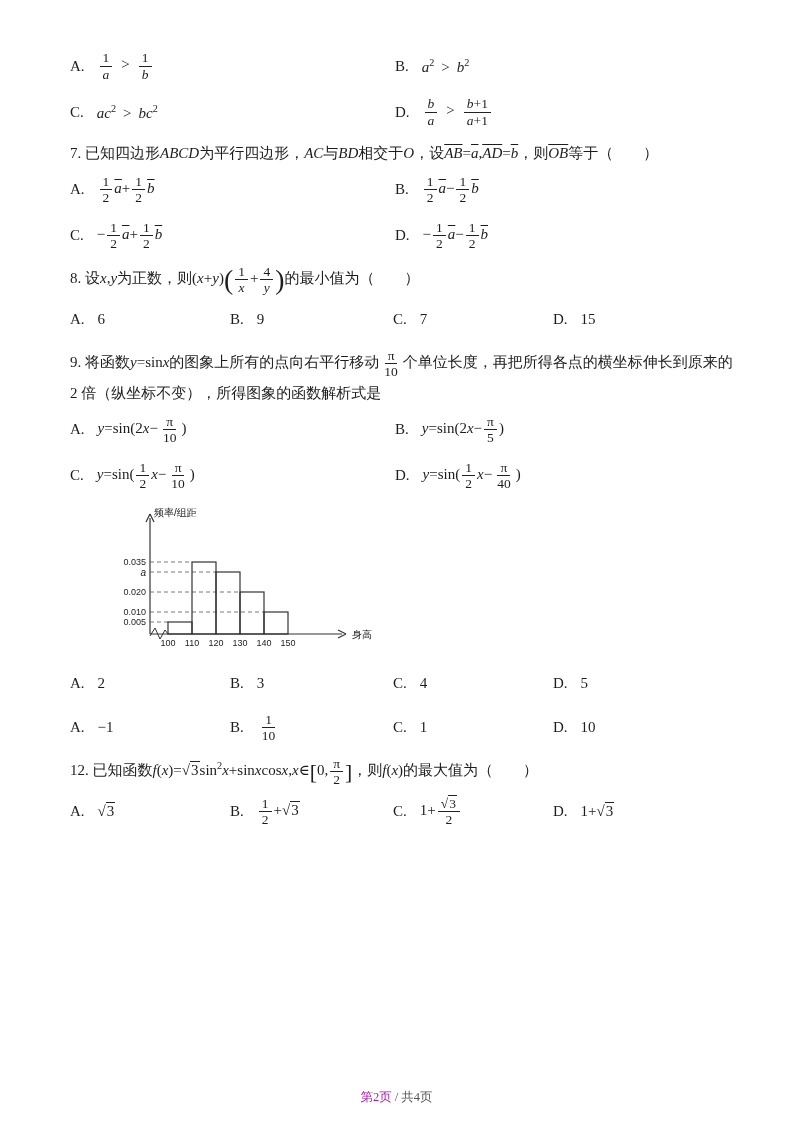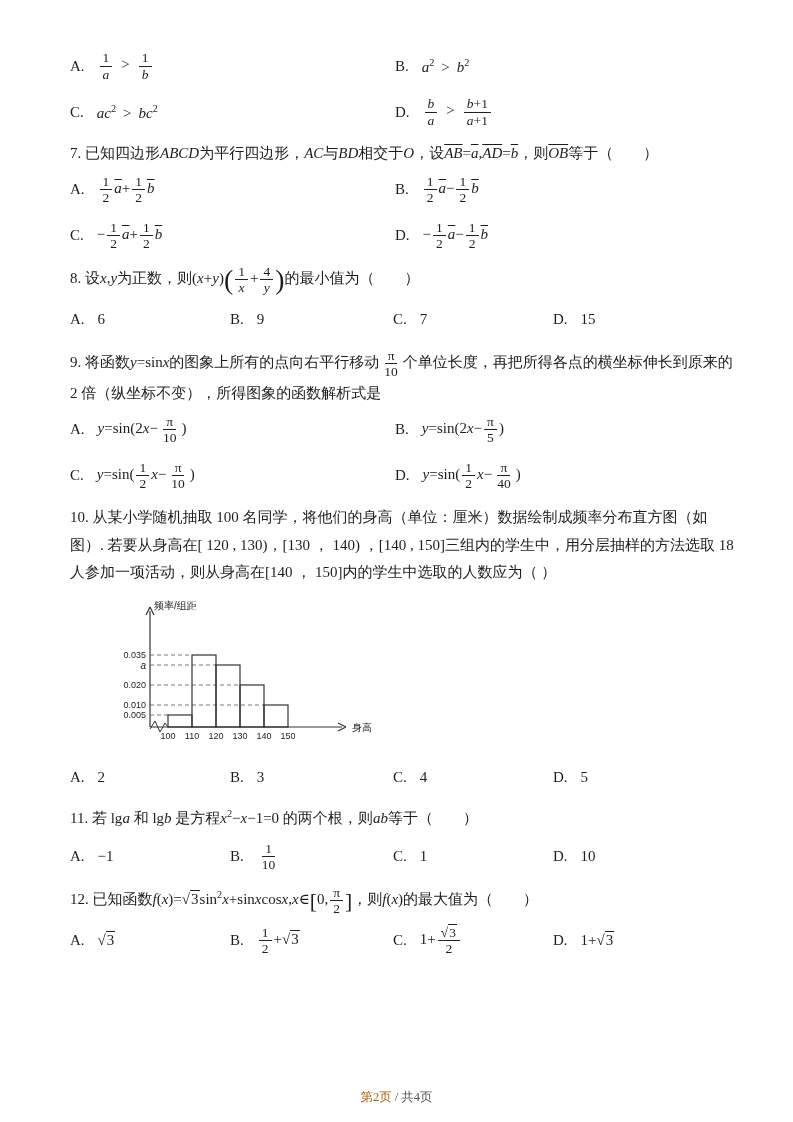--- a/index.html
+++ b/index.html
@@ -22,21 +22,21 @@
   .frac>.n{border-bottom:1px solid #222;padding:0 3px;display:block;}
   .frac>.d{padding:0 3px;display:block;}
   .ol{text-decoration:overline;}
   .rel{margin:0 7px;}
   .lp,.rp{font-size:1.85em;line-height:0;vertical-align:middle;font-weight:300;}
   .lb,.rb{font-size:1.45em;line-height:0;vertical-align:middle;}
   .sqrt{white-space:nowrap;}
   .sqrt .rad{border-top:1px solid #222;padding:0 1px;}
   .fig{margin:10px 0 6px 20px;}
   .footer{position:absolute;left:0;bottom:16px;width:100%;text-align:center;font-size:12.5px;color:#555;}
-  .footer .pg{color:#a16207;}
+  .footer .pg{color:#a21caf;}
   svg text{font-family:"Liberation Sans","DejaVu Sans",sans-serif;}
 </style>
 </head>
 <body>
 
 <div class="page">
   <div class="content">
 
     <section>
       <div class="opt-grid cols2">
@@ -182,21 +182,20 @@
                 <span class="d">2</span>
               </span><i>x</i>−<span class="frac">
                 <span class="n">π</span>
                 <span class="d">40</span>
               </span>)</span>
         </div>
       </div>
     </section>
 
     <section>
-      <div class="stem">10. 从某小学随机抽取 100 名同学，将他们的身高（单位：厘米）数据绘制成频率分布直方图（如图）. 若要从身高在[ 120 , 130)，[130 ， 140) ，[140 , 150]三组内的学生中，用分层抽样的方法选取 18 人参加一项活动，则从身高在[140 ， 150]内的学生中选取的人数应为（ ）</div>
 
       <div class="fig">
         <svg width="300" height="152" viewBox="0 0 300 152">
 
           <line x1="60" y1="130" x2="60" y2="14" stroke="#333" stroke-width="1.2"></line>
           <path d="M60,10 l-4,8 M60,10 l4,8" stroke="#333" stroke-width="1.2" fill="none"></path>
 
           <line x1="60" y1="130" x2="252" y2="130" stroke="#333" stroke-width="1.2"></line>
           <path d="M256,130 l-8,-4 M256,130 l-8,4" stroke="#333" stroke-width="1.2" fill="none"></path>
 
@@ -246,21 +245,20 @@
           <span class="math">4</span>
         </div>
         <div class="opt">
           <span class="opt-label">D.</span>
           <span class="math">5</span>
         </div>
       </div>
     </section>
 
     <section>
-      <div class="stem">11. 若 lg<i>a</i> 和 lg<i>b</i> 是方程<i>x</i><sup>2</sup>−<i>x</i>−1=0 的两个根，则<i>ab</i>等于（　　）</div>
       <div class="opt-grid cols4">
         <div class="opt">
           <span class="opt-label">A.</span>
           <span class="math">−1</span>
         </div>
         <div class="opt">
           <span class="opt-label">B.</span>
           <span class="math"><span class="frac">
                 <span class="n">1</span>
                 <span class="d">10</span>

